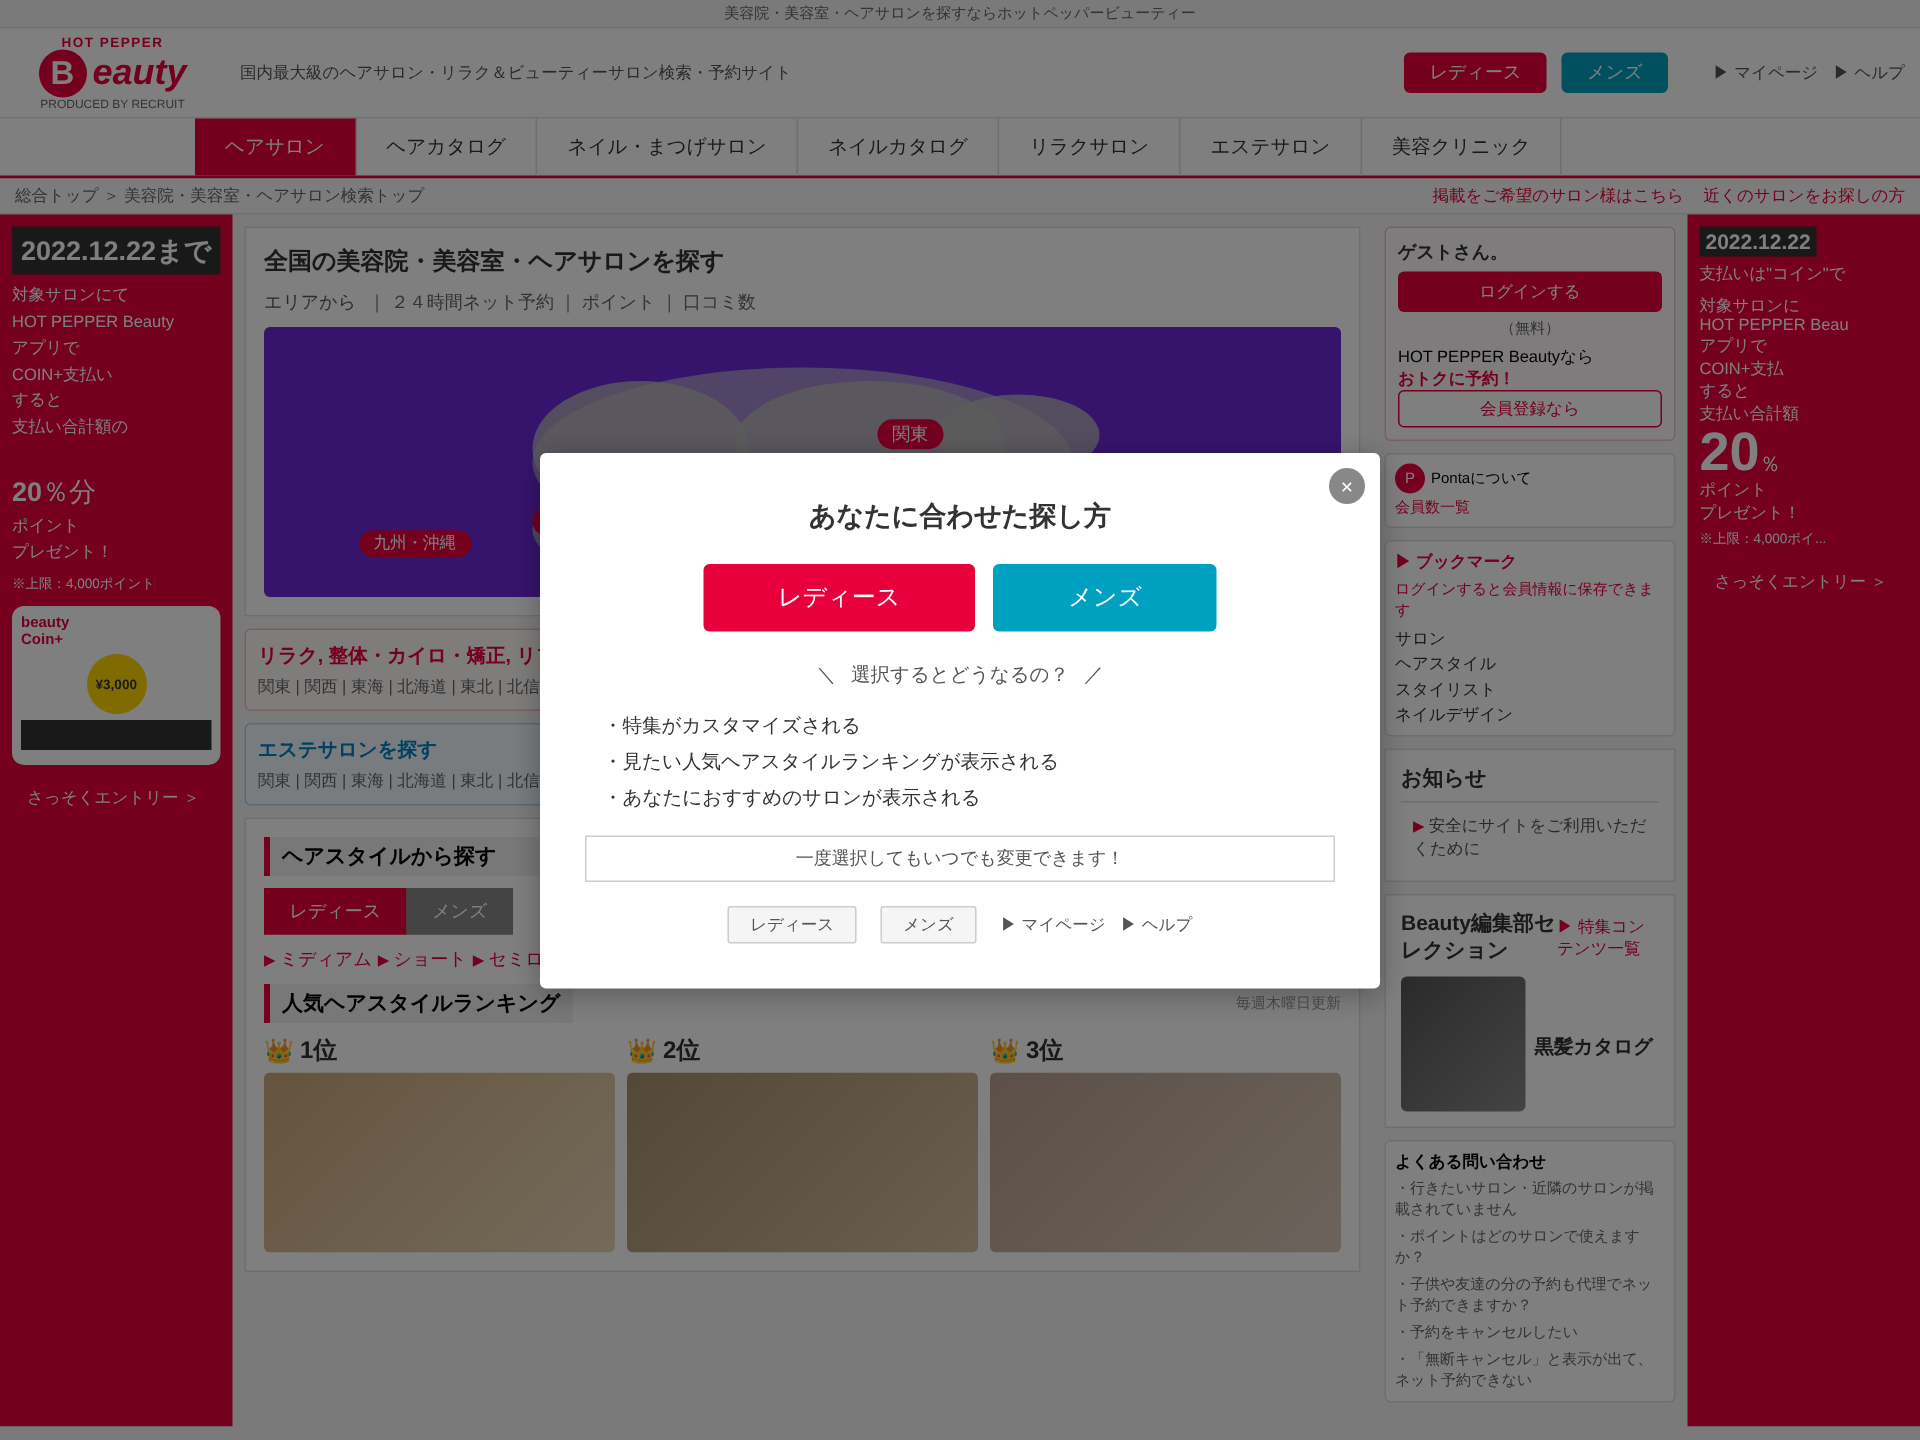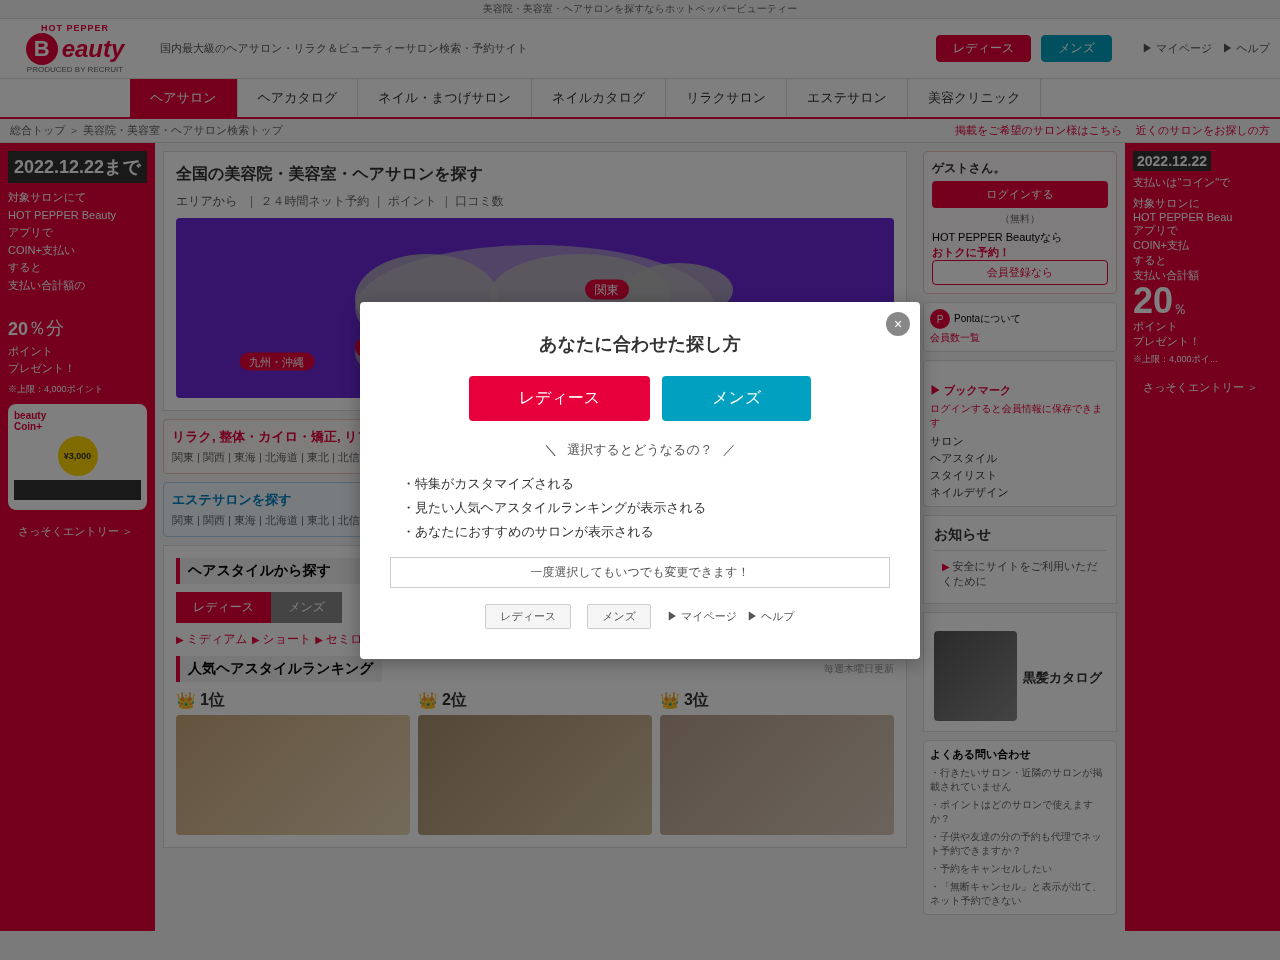--- a/index.html
+++ b/index.html
@@ -83,21 +83,21 @@
     .rank-img-inner { width: 100%; height: 100%; background: linear-gradient(135deg, #bbb, #ddd); }
 
     
     .right-sidebar { width: 210px; min-width: 210px; padding: 8px; }
     .guest-box { background: #fff9fa; border: 1px solid #f0c0c0; border-radius: 4px; padding: 8px; margin-bottom: 8px; font-size: 11px; }
     .guest-box .title { font-size: 12px; font-weight: bold; color: #333; }
     .login-btn { background: #e8003d; color: #fff; border: none; padding: 6px 10px; border-radius: 4px; width: 100%; font-size: 11px; cursor: pointer; margin: 4px 0; }
     .register-btn { background: #fff; color: #e8003d; border: 1px solid #e8003d; padding: 4px 10px; border-radius: 4px; width: 100%; font-size: 11px; cursor: pointer; }
     .ponta-box { background: #fff; border: 1px solid #ddd; border-radius: 4px; padding: 6px; margin-bottom: 8px; font-size: 10px; }
     .bookmark-box { background: #fff; border: 1px solid #ddd; border-radius: 4px; padding: 6px; margin-bottom: 8px; font-size: 11px; }
-    .bookmark-box .title { color: #e8003d; font-weight: bold; margin-bottom: 4px; margin-top: 16px; }
+    .bookmark-box .title { color: #e8003d; font-weight: bold; margin-bottom: 4px; }
     .bookmark-links { display: flex; flex-direction: column; gap: 2px; }
     .bookmark-link { color: #333; font-size: 11px; text-decoration: none; }
     .faq-box { background: #fff; border: 1px solid #ddd; border-radius: 4px; padding: 6px; margin-bottom: 8px; font-size: 11px; }
     .faq-box .title { font-weight: bold; margin-bottom: 4px; }
     .faq-items { display: flex; flex-direction: column; gap: 4px; }
     .faq-item { color: #666; font-size: 10px; line-height: 1.4; }
     .faq-item::before { content: '・'; }
 
     
     .info-section { background: #fff; border: 1px solid #ddd; padding: 10px; margin-bottom: 8px; }
@@ -351,20 +351,24 @@
         <a href="#" class="bookmark-link">ネイルデザイン</a>
       </div>
     </div>
 
     <div class="info-section">
       <div class="info-title">お知らせ</div>
       <div class="news-item">安全にサイトをご利用いただくために</div>
     </div>
 
     <div class="selection-section">
+      <div class="selection-header">
+        <div class="info-title" style="border-bottom:none; padding-bottom:0; margin-bottom:0;">Beauty編集部セレクション</div>
+        <a href="#" class="more-link">▶ 特集コンテンツ一覧</a>
+      </div>
       <div class="selection-images">
         <div class="sel-img" style="background: linear-gradient(135deg, #555, #888);"></div>
         <div style="flex:1; display:flex; flex-direction:column; justify-content:center;">
           <div class="sel-label">黒髪カタログ</div>
         </div>
       </div>
     </div>
 
     <div class="faq-box">
       <div class="title">よくある問い合わせ</div>

